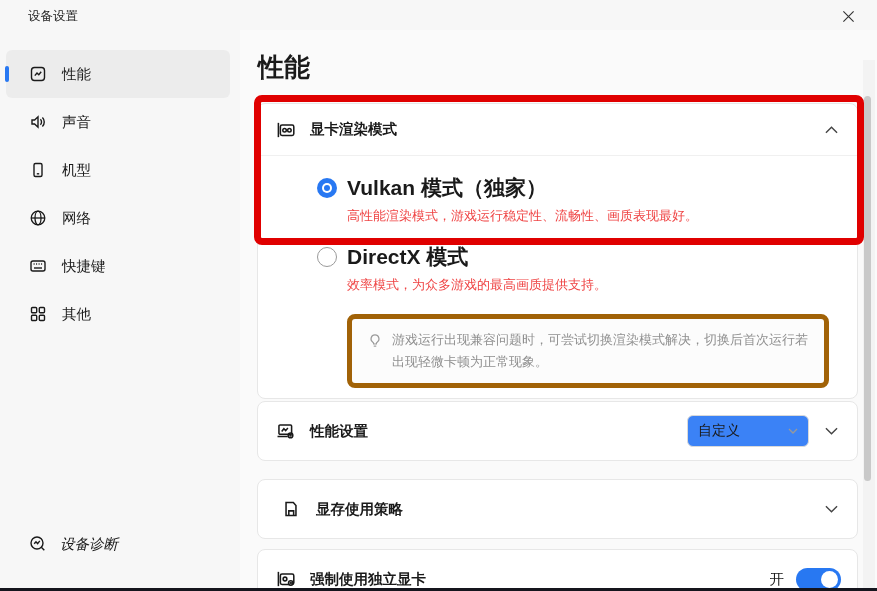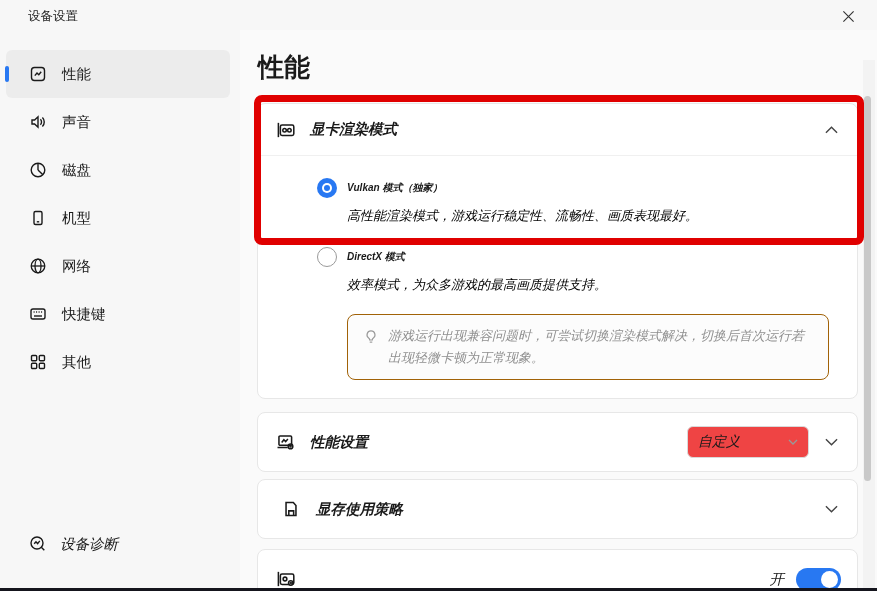--- a/index.html
+++ b/index.html
@@ -21,49 +21,49 @@
   .nav-item.selected { background:#ececec; }
   .nav-item.selected::before { content:''; position:absolute; left:-1px; top:16px; width:3.5px; height:16px; border-radius:2px; background:#2878f2; }
   .sidebar-footer { position:absolute; left:28px; top:504px; display:flex; align-items:center; cursor:pointer;font-style:italic; }
   .sidebar-footer .nv-icon { width:20px; height:20px; margin-right:12px; }
   .sidebar-footer .nv-label { font-size:14.5px; }
 
   
   .main { position:absolute; left:240px; top:30px; width:637px; height:561px; background:#fafafa; }
   .page-title { position:absolute; left:18px; top:20px; font-size:26px; font-weight:bold; color:#1a1a1a; }
 
-  .card { position:absolute; left:17px; width:601px; background:#ffffff; border:1px solid #e7e7e7; border-radius:8px;font-style:italic; }
+  .card { position:absolute; left:17px; width:601px; background:#ffffff; border:1px solid #e7e7e7; border-radius:8px; }
   .card-row { display:flex; align-items:center; height:58px; padding:0 16px; }
   .sec-icon { width:22px; height:22px; display:flex; align-items:center; justify-content:center; }
   .sec-title { margin-left:14px; font-size:14.5px; font-weight:600; color:#1a1a1a; }
   .spacer { flex:1; }
   .chev { display:flex; align-items:center; justify-content:center; width:20px; height:20px; cursor:pointer; }
 
   #card-render { top:73px; height:296px; }
   #card-render .card-header { height:52px; display:flex; align-items:center; padding:0 16px; border-bottom:1px solid #f0f0f0; }
   .option { display:flex; align-items:flex-start; padding-left:59px; margin-top:22px; }
   .option + .option { }
   .radio { flex:0 0 auto; width:20px; height:20px; border-radius:50%; margin-top:0px; cursor:pointer; position:relative; }
   .radio.on { background:#2878f2; }
   .radio.on::after { content:''; position:absolute; inset:5px; border-radius:50%; background:#ffffff; }
   .radio.on::before { content:''; position:absolute; inset:7px; border-radius:50%; background:#2878f2; z-index:1; }
   .radio.off { background:#ffffff; border:1.5px solid #9a9a9a; }
   .opt-text { margin-left:10px; }
-  .opt-label { font-size:10px; font-weight:600; color:#1a1a1a; line-height:20px; }
-  .opt-desc { margin-top:9px; font-size:13px; color:#000000; }
-  .tip-box { margin:20px 28px 0 89px; border:1px solid #a16207; background:#fcfcfc; border-radius:8px; padding:10px 14px; display:flex; align-items:flex-start; }
+  .opt-label { font-size:21px; font-weight:600; color:#1a1a1a; line-height:20px; }
+  .opt-desc { margin-top:9px; font-size:13px; color:#ef4444; }
+  .tip-box { margin:20px 28px 0 89px; border:5px solid #a16207; background:#fcfcfc; border-radius:8px; padding:10px 14px; display:flex; align-items:flex-start; }
   .tip-box .tip-icon { flex:0 0 auto; width:18px; height:18px; margin-top:3px; }
   .tip-box .tip-text { margin-left:8px; font-size:13px; color:#8f8f8f; line-height:22px; width:430px; }
 
-  #card-perf { top:382px; height:60px; }
+  #card-perf { top:371px; height:60px; }
   #card-vram { top:449px; height:60px;padding-left:6px; }
   #card-dgpu { top:519px; height:60px; }
   #card-perf .card-row, #card-vram .card-row, #card-dgpu .card-row { height:58px; }
 
-  .select-box { display:flex; align-items:center; width:122px; height:32px; border:1px solid #d9d9d9; border-radius:6px; background:#ef4444; padding:0 10px; cursor:pointer; }
+  .select-box { display:flex; align-items:center; width:122px; height:32px; border:1px solid #d9d9d9; border-radius:6px; background:#3b82f6; padding:0 10px; cursor:pointer; }
   .select-box .sel-value { font-size:14px; color:#1a1a1a; flex:1; }
   .select-box + .chev { margin-left:12px; }
 
   .toggle-label { font-size:14.5px; color:#1a1a1a; margin-right:12px; }
   .toggle { position:relative; width:45px; height:23px; border-radius:12px; background:#2878f2; cursor:pointer; }
   .toggle::after { content:''; position:absolute; top:3px; right:3px; width:17px; height:17px; border-radius:50%; background:#fff; }
 
   
   .scroll-track { position:absolute; right:2px; top:30px; width:12px; height:561px; background:#f3f3f3; }
   .scroll-thumb { position:absolute; right:4px; top:36px; width:7px; height:385px; border-radius:4px; background:#c9c9c9; cursor:pointer; }
@@ -104,30 +104,20 @@
         <span class="nv-icon">
           <svg width="20" height="20" viewBox="0 0 20 20" fill="none" stroke="#1a1a1a" stroke-width="1.4">
               <path d="M4 8 h2.6 L10 4.8 v10.4 L6.6 12 H4 z"></path>
               <path d="M12.4 7.3 a3.8 3.8 0 0 1 0 5.4"></path>
               <path d="M14.4 5.5 a6.4 6.4 0 0 1 0 9"></path>
             </svg>
         </span>
         <span class="nv-label">声音</span>
       </div>
 
-      <div class="nav-item">
-        <span class="nv-icon">
-          <svg width="20" height="20" viewBox="0 0 20 20" fill="none" stroke="#1a1a1a" stroke-width="1.4">
-              <circle cx="10" cy="10" r="6.8"></circle>
-              <path d="M10 10 V3.2"></path>
-              <path d="M10 10 L14.9 14.7"></path>
-            </svg>
-        </span>
-        <span class="nv-label">磁盘</span>
-      </div>
 
       <div class="nav-item">
         <span class="nv-icon">
           <svg width="20" height="20" viewBox="0 0 20 20" fill="none" stroke="#1a1a1a" stroke-width="1.4">
               <rect x="6" y="3.5" width="8" height="13" rx="1.5"></rect>
               <path d="M8.8 13.8 h2.4"></path>
             </svg>
         </span>
         <span class="nv-label">机型</span>
       </div>
@@ -280,20 +270,21 @@
       <div class="card-row">
         <span class="sec-icon">
           <svg width="22" height="22" viewBox="0 0 20 20" fill="none" stroke="#1a1a1a" stroke-width="1.4">
               <path d="M4 3.5 v13"></path>
               <rect x="5.8" y="5.5" width="12.2" height="9.5" rx="1.5"></rect>
               <circle cx="10" cy="10" r="1.7"></circle>
               <circle cx="15.2" cy="13.6" r="2" fill="#fff"></circle>
               <circle cx="15.2" cy="13.6" r="0.5"></circle>
             </svg>
         </span>
+        <span class="sec-title">强制使用独立显卡</span>
         <span class="spacer"></span>
         <span class="toggle-label">开</span>
         <span class="toggle"></span>
       </div>
     </div>
 
     <div class="scroll-track">
       <div class="scroll-thumb"></div>
     </div>
   </div>

